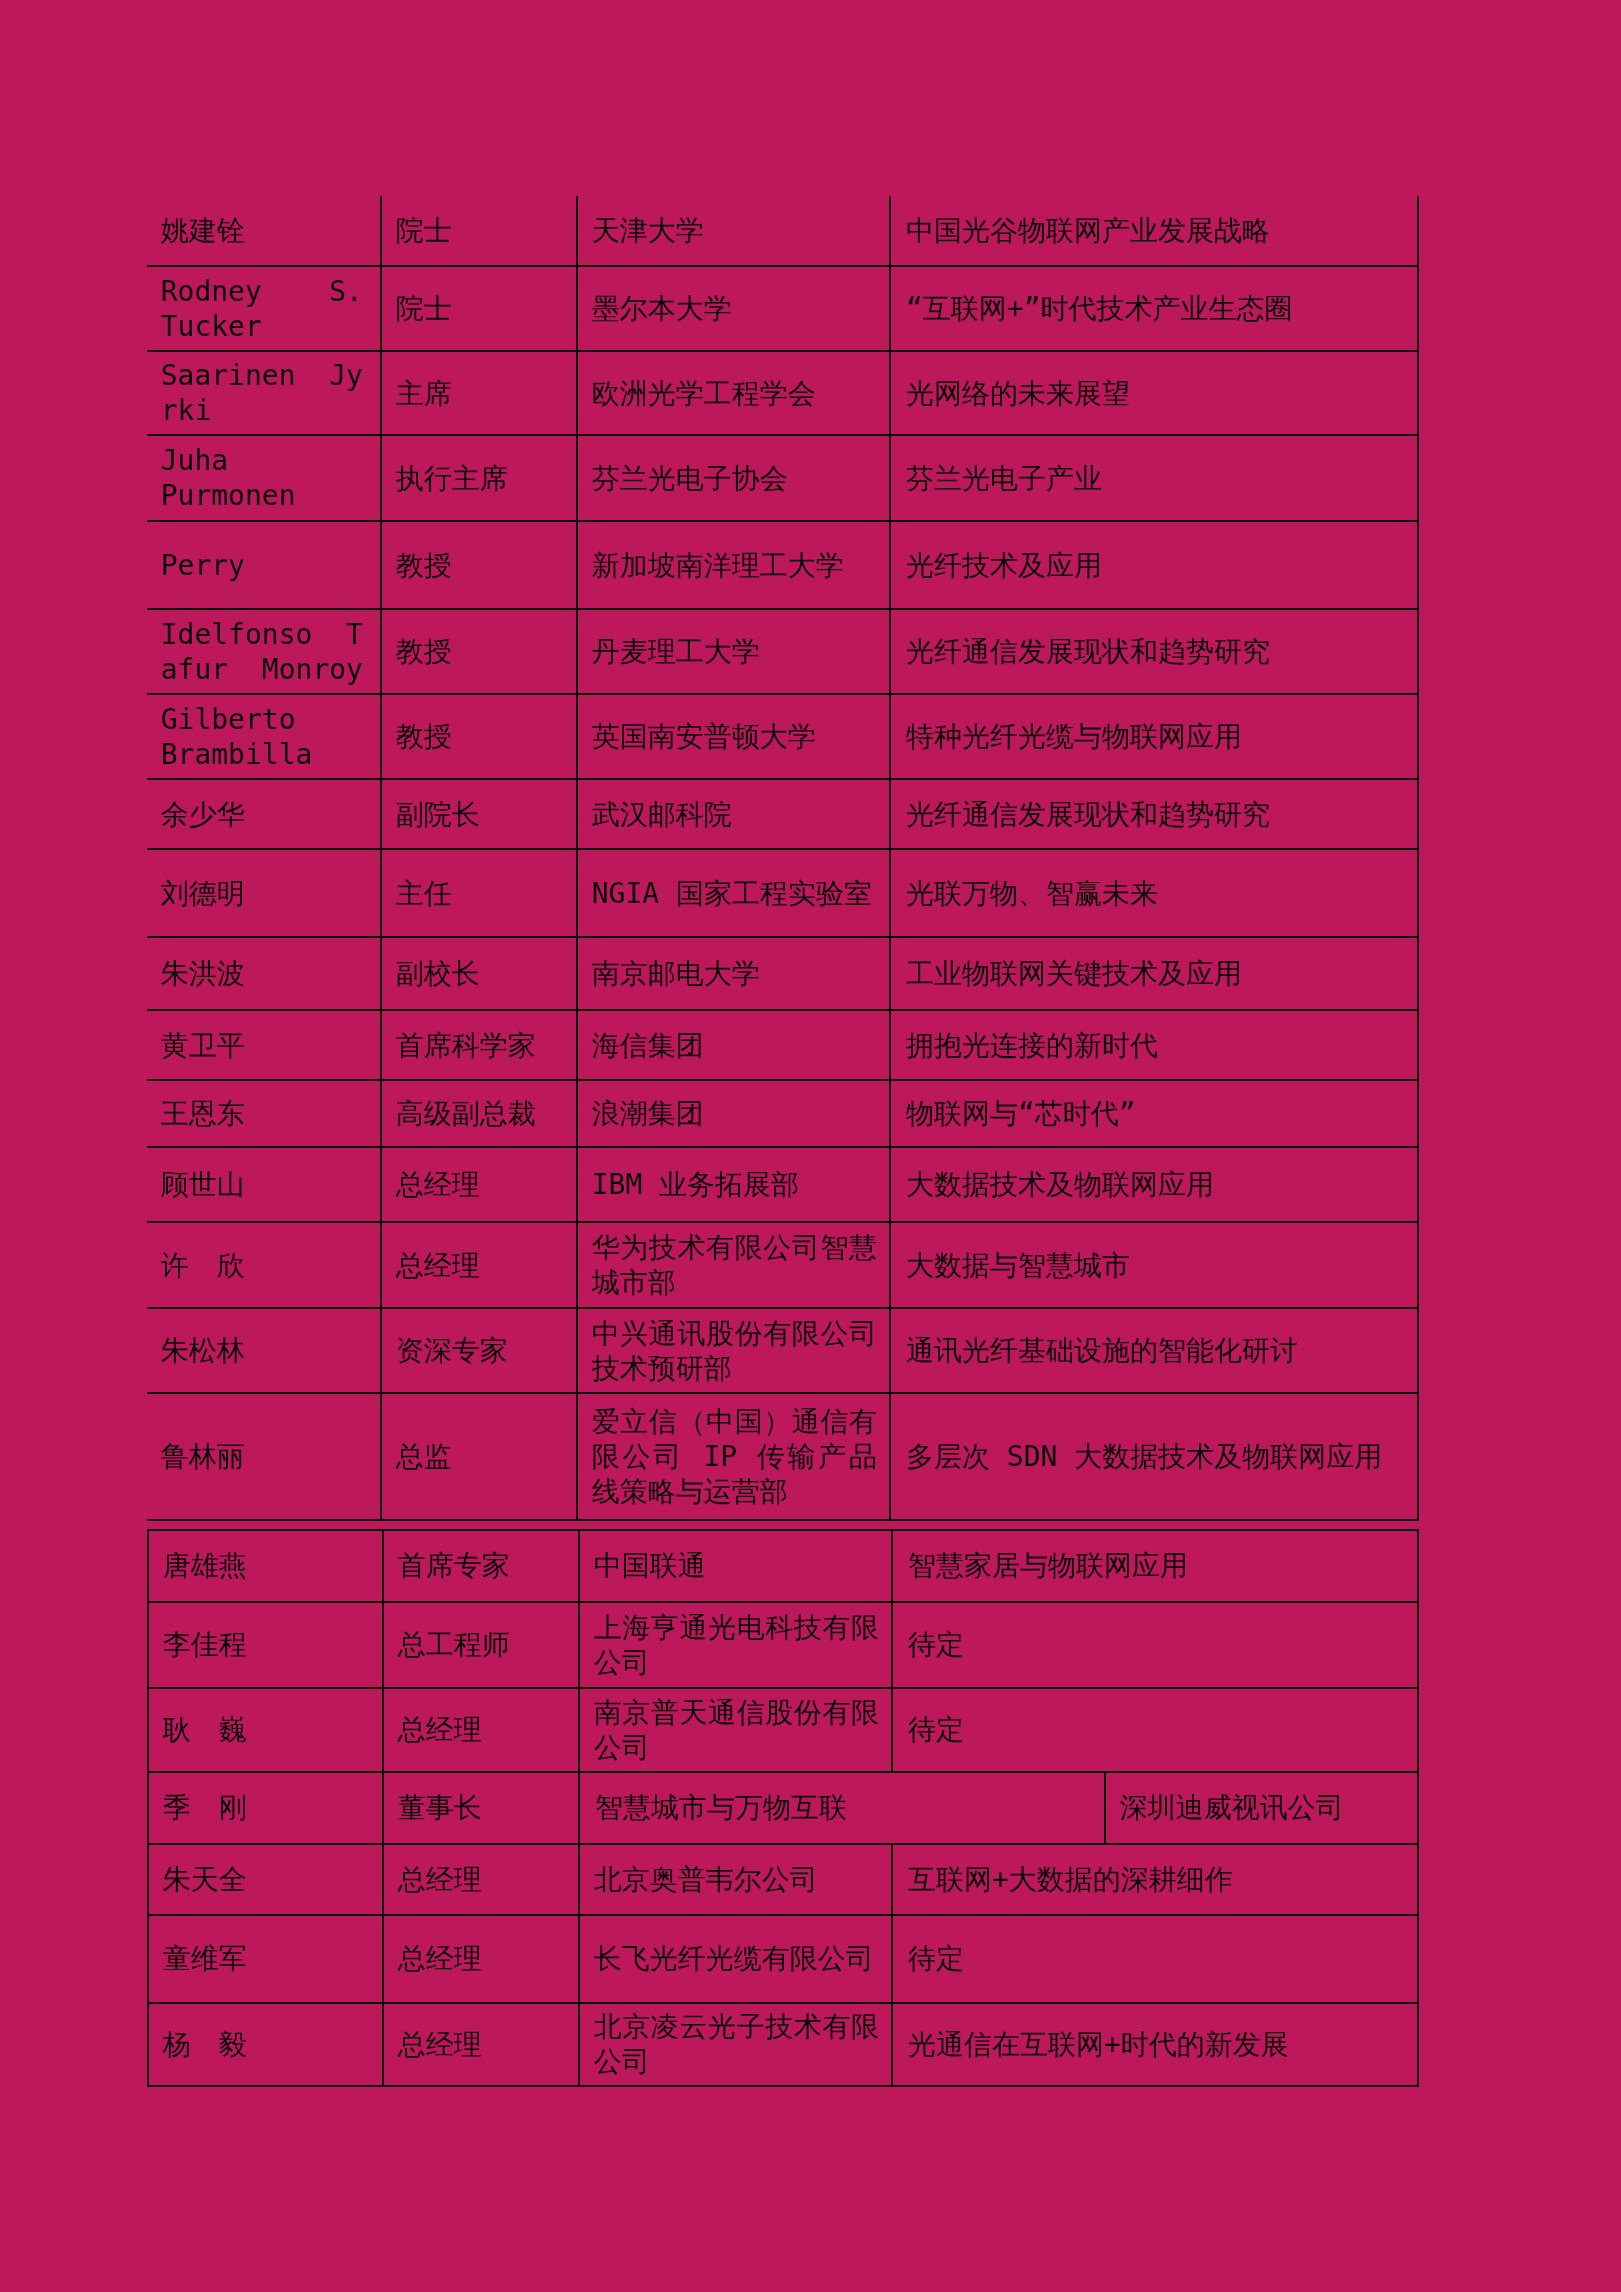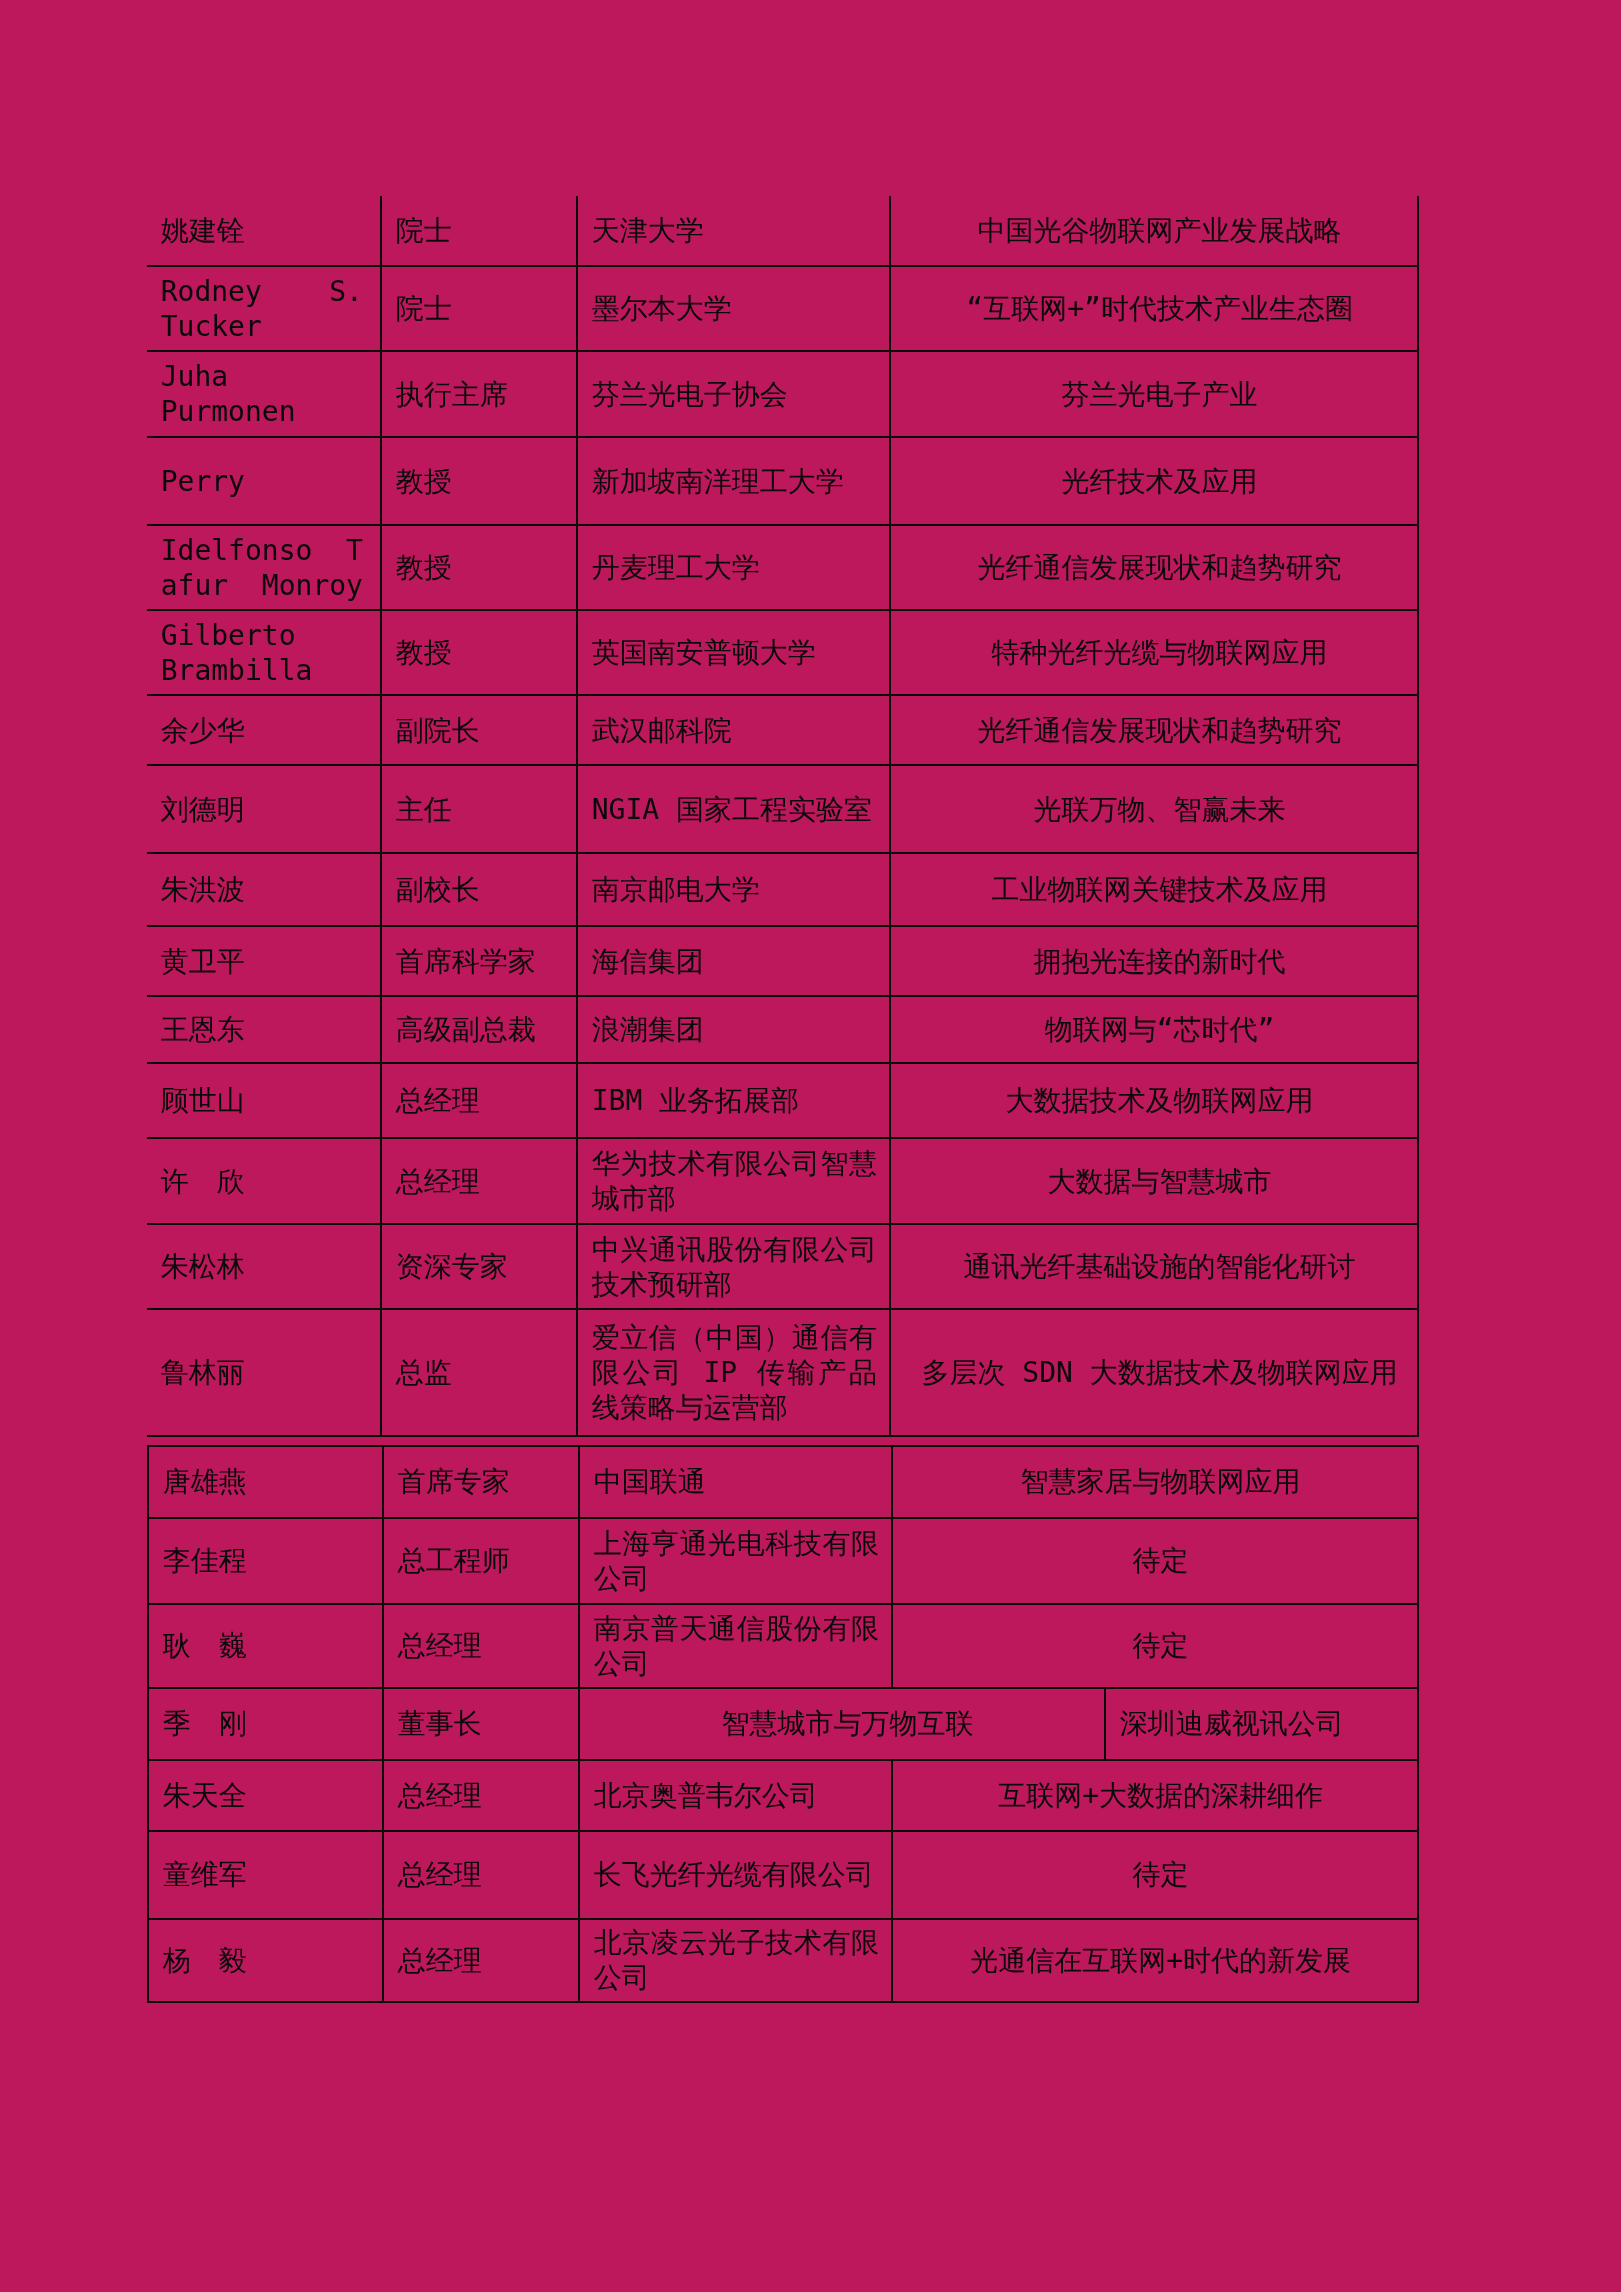--- a/index.html
+++ b/index.html
@@ -38,21 +38,21 @@
     flex-direction:column;
     justify-content:center;
     padding:4.9px 9.8px 4.9px 13.7px;
   }
   .c > span{display:block;width:100%;}
   .c1{width:233px;}
   .c1 > span{white-space:pre-wrap;word-break:break-all;}
   .c2{width:196px;border-left:2px solid #0a0a0a;}
   .c3{width:313px;border-left:2px solid #0a0a0a;padding-right:12px;}
   .c3 > span{text-align:justify;text-justify:inter-character;word-break:break-all;}
-  .c4{flex:1;border-left:2px solid #0a0a0a;padding-left:21px;text-align:center;}
+  .c4{flex:1;border-left:2px solid #0a0a0a;padding-left:15px;}
   .c4 > span{word-break:break-all;}
 </style>
 </head>
 <body>
 
 <div class="page">
   <div class="table-wrap">
 
     <div class="segment seg1">
 
@@ -80,20 +80,35 @@
             <span>院士</span>
           </div>
         <div class="c c3">
             <span>墨尔本大学</span>
           </div>
         <div class="c c4">
             <span>“互联网+”时代技术产业生态圈</span>
           </div>
       </div>
 
+      <div class="row" style="min-height:84px">
+        <div class="c c1">
+            <span>Saarinen  Jy
+rki</span>
+          </div>
+        <div class="c c2">
+            <span>主席</span>
+          </div>
+        <div class="c c3">
+            <span>欧洲光学工程学会</span>
+          </div>
+        <div class="c c4">
+            <span>光网络的未来展望</span>
+          </div>
+      </div>
 
       <div class="row" style="min-height:86px">
         <div class="c c1">
             <span>Juha
 Purmonen</span>
           </div>
         <div class="c c2">
             <span>执行主席</span>
           </div>
         <div class="c c3">

